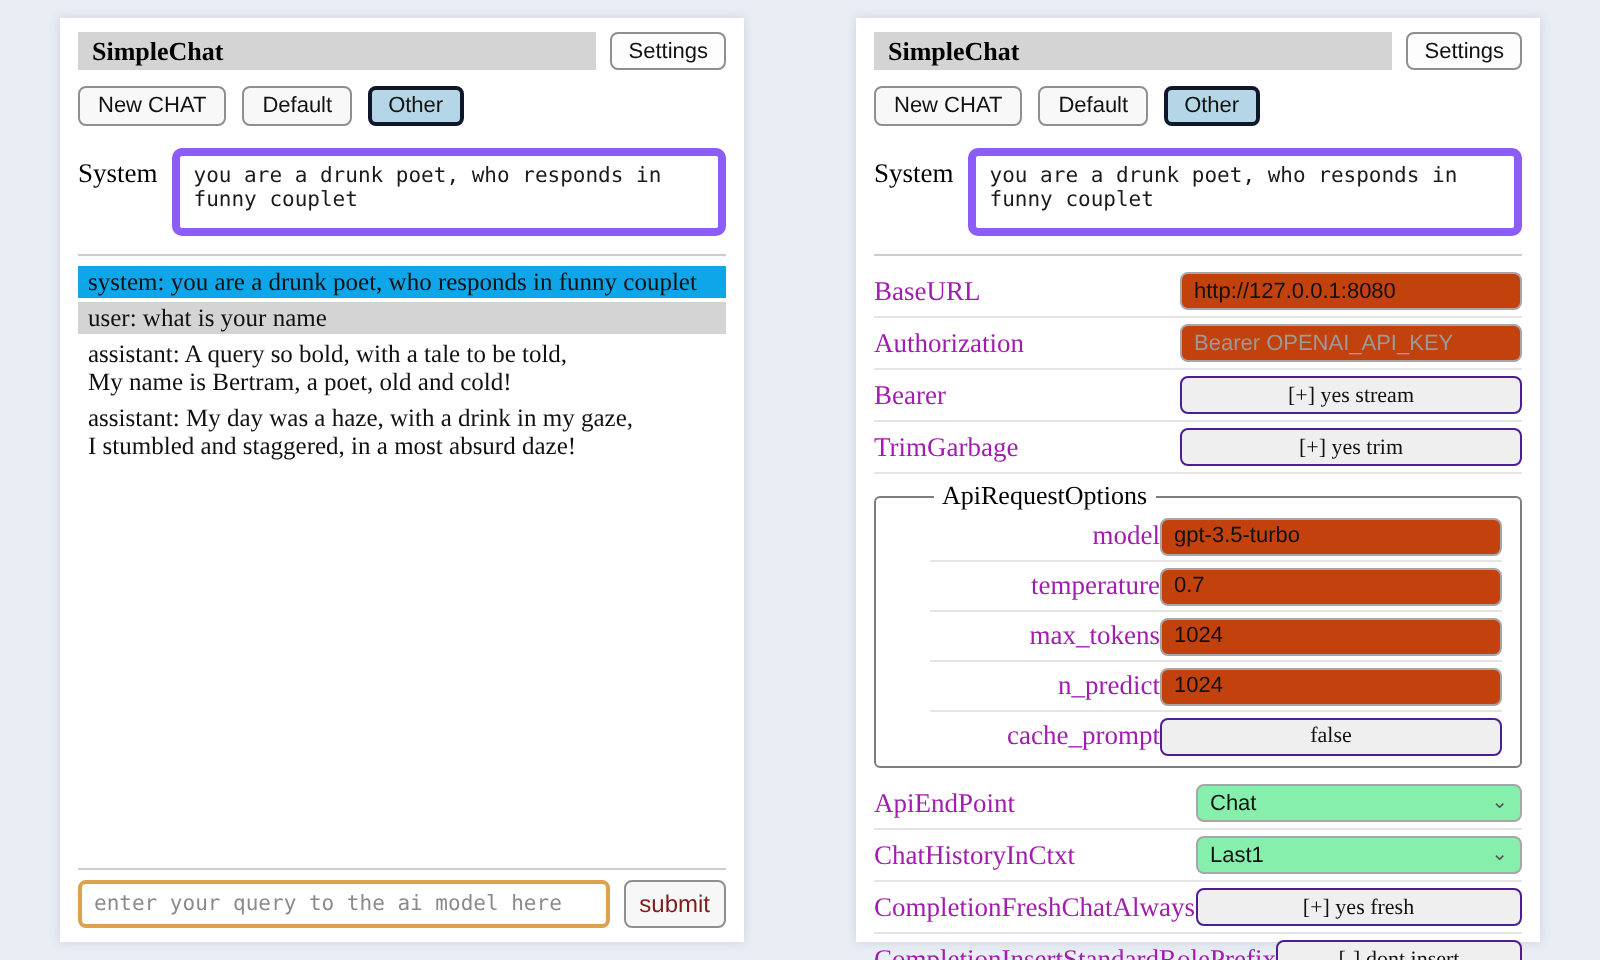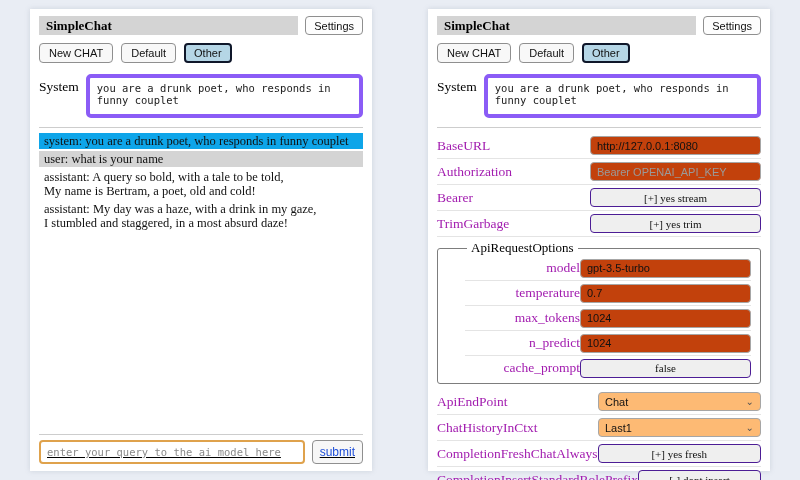--- a/index.html
+++ b/index.html
@@ -90,48 +90,48 @@
   }
   .ctl-input::placeholder { color: #9a9a9a; }
   .ctl-btn {
     width: 171px; height: 19px;
     background: #efefef; border: 1px solid #4c1d95; border-radius: 4px;
     font-family: Liberation Serif, serif; font-size: 11px; color: #111;
     cursor: pointer;
   }
   .ctl-select {
     width: 163px; height: 19px; box-sizing: border-box;
-    border: 1px solid #a6a6a6; border-radius: 4px; background: #fdba74;
+    border: 1px solid #a6a6a6; border-radius: 4px; background: #86efac;
     display: flex; align-items: center; justify-content: space-between;
     font-family: "Liberation Sans", sans-serif; font-size: 11px; color: #111;
     padding: 0 6px; cursor: pointer;
   }
   .chevron { color: #555; font-size: 10px; line-height: 1; }
 
   fieldset.api-opts {
     border: 1px solid #7d7d7d; border-radius: 3px;
     margin: 3px 0 5px 0; padding: 0 9px 3px 27px;
   }
   fieldset.api-opts legend { font-size: 13px; padding: 0 4px; margin-left: 2px; }
   fieldset.api-opts .srow { height: 24px; justify-content: flex-end; }
   fieldset.api-opts .srow:last-child { border-bottom: none; }
 
   
-  .footer { margin-top: auto; text-decoration: underline; }
+  .footer { margin-top: auto; }
   .query-row { display: flex; align-items: center; gap: 7px; margin-top: 5px; }
   .query-input {
     flex: 1; height: 24px; box-sizing: border-box;
     border: 1px solid #a6a6a6; border-radius: 4px;
     font-family: "DejaVu Sans Mono", monospace; font-size: 10.5px;
     padding: 0 6px; color: #222; background: #fff;
   }
   .query-input::placeholder { color: #8a8a8a; }
   .panel.left .query-input { border: 2px solid #dfa24c; }
   .submit-btn {
-    font-family: "Liberation Sans", sans-serif; font-size: 12px; color: #1d4ed8;
+    font-family: "Liberation Sans", sans-serif; font-size: 12px; color: #7f1d1d;
     background: #f7f7f7; border: 1px solid #8f8f8f; border-radius: 4px;
     padding: 4px 7px; cursor: pointer;
   }
 </style>
 </head>
 <body>
 
 <div class="panel left">
 
   <div class="hdr">

